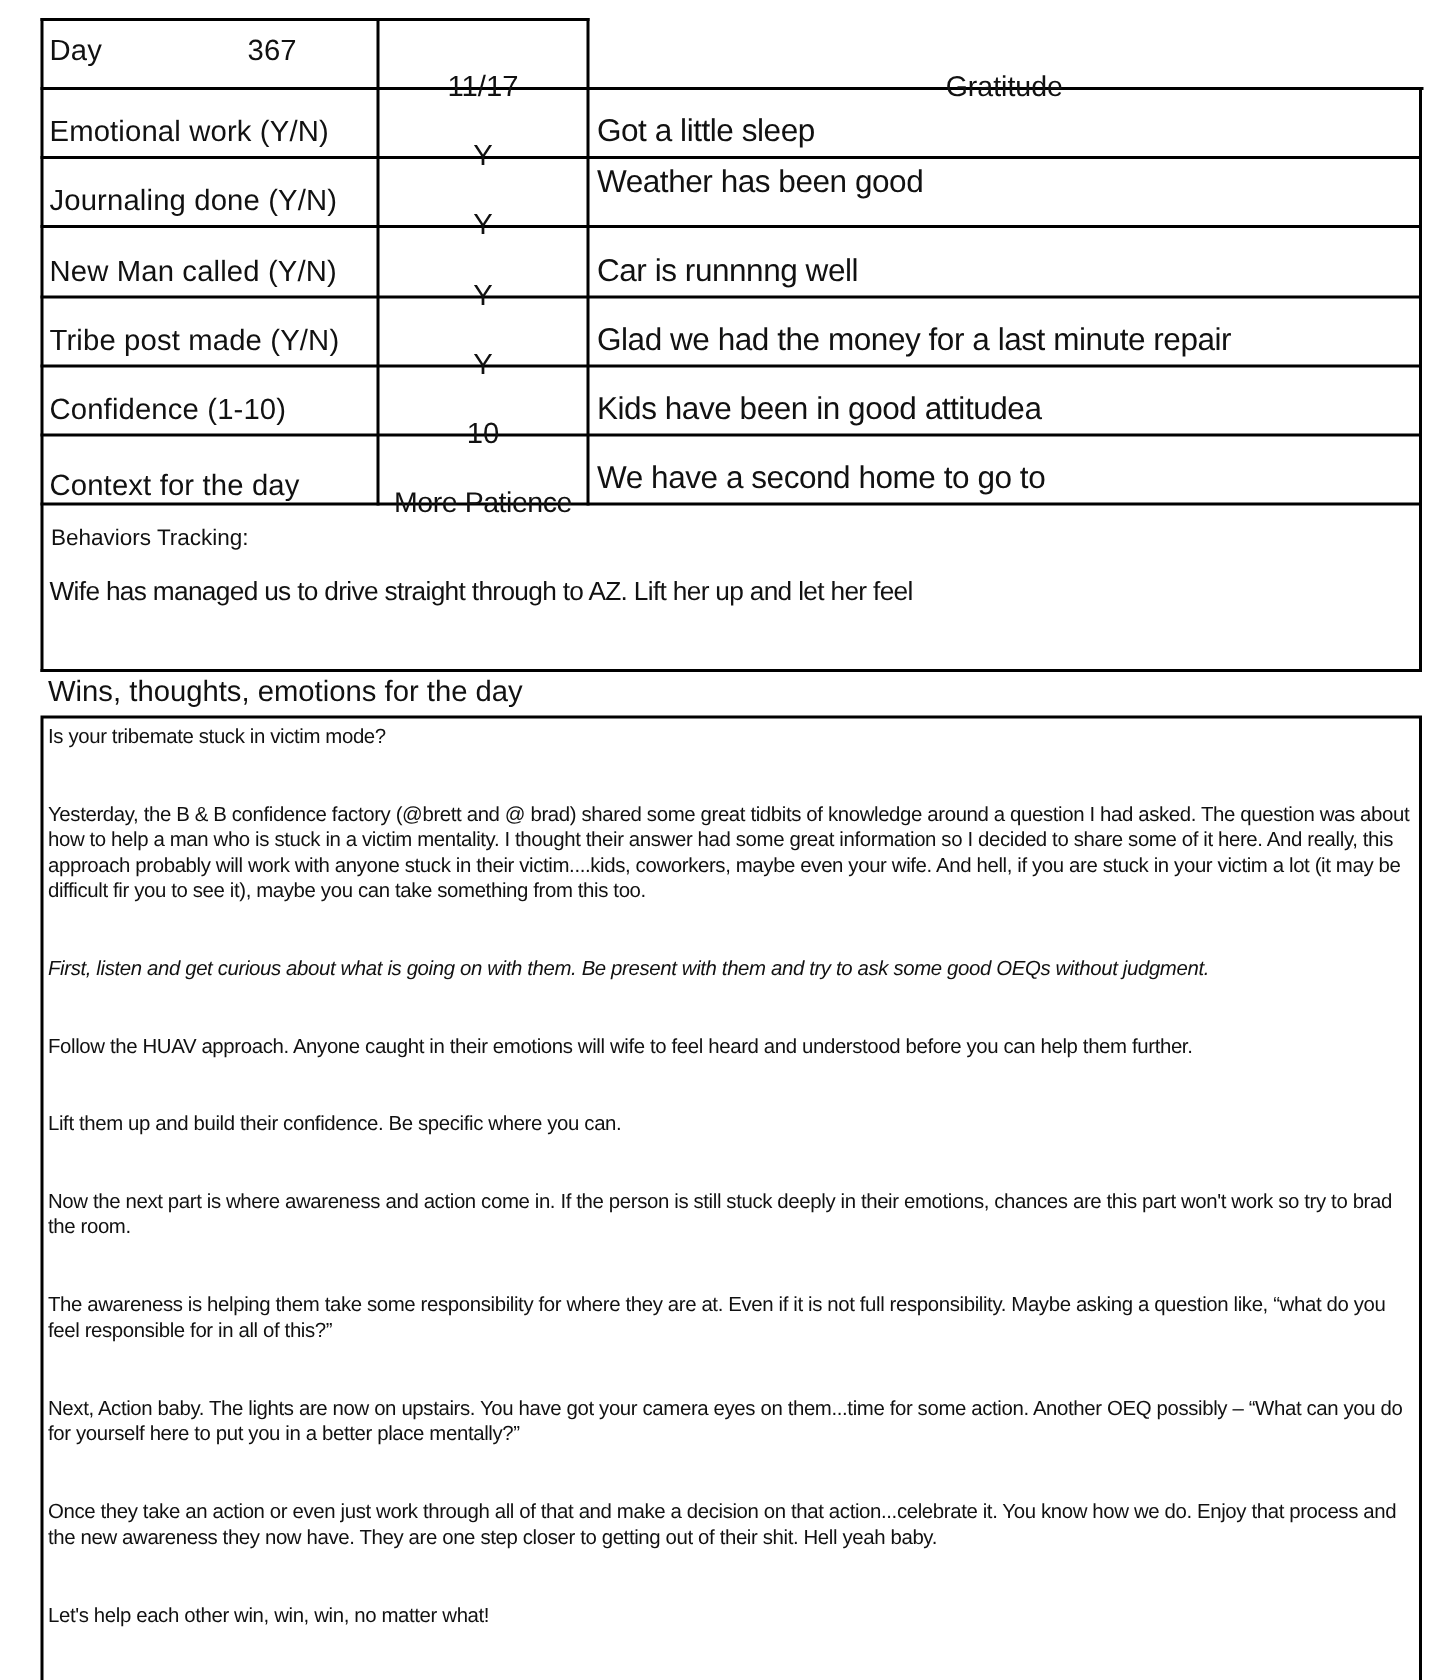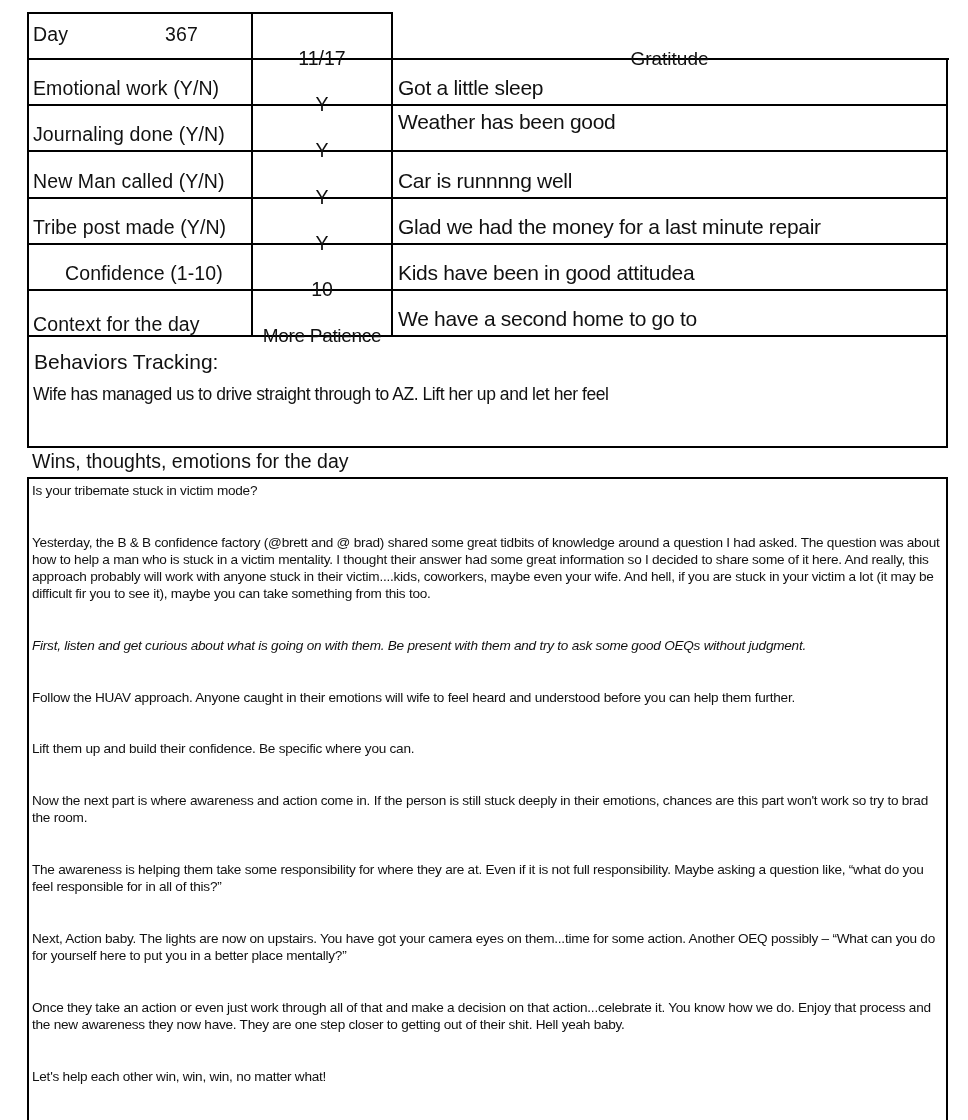--- a/index.html
+++ b/index.html
@@ -64,33 +64,33 @@
         <div class="cell cal lbl" style="left: 29px; top: 152px; width: 222px; height: 45px;">New Man called (Y/N)</div>
         <div class="cell cal val" style="left: 253px; top: 152px; width: 138px; height: 45px;">Y</div>
         <div class="cell rob grat" style="left: 393px; top: 152px; width: 553px; height: 45px;">Car is runnnng well</div>
       </div>
       <div>
         <div class="cell cal lbl" style="left: 29px; top: 199px; width: 222px; height: 44px;">Tribe post made (Y/N)</div>
         <div class="cell cal val" style="left: 253px; top: 199px; width: 138px; height: 44px;">Y</div>
         <div class="cell rob grat" style="left: 393px; top: 199px; width: 553px; height: 44px;">Glad we had the money for a last minute repair</div>
       </div>
       <div>
-        <div class="cell cal lbl" style="left: 29px; top: 245px; width: 254px; height: 44px; margin-left: 32px;">Confidence (1-10)</div>
+        <div class="cell cal lbl" style="left: 29px; top: 245px; width: 254px; height: 44px;">Confidence (1-10)</div>
         <div class="cell cal val" style="left: 253px; top: 245px; width: 138px; height: 44px;">10</div>
         <div class="cell rob grat" style="left: 393px; top: 245px; width: 553px; height: 44px;">Kids have been in good attitudea</div>
       </div>
       <div>
         <div class="cell cal lbl" style="left: 29px; top: 280px; width: 222px; height: 60px;">Context for the day</div>
         <div class="cell cal val" style="left: 253px; top: 291px; width: 138px; height: 44px; font-size: 19px; letter-spacing: -0.3px;">More Patience</div>
         <div class="cell rob grat" style="left: 393px; top: 291px; width: 553px; height: 44px;">We have a second home to go to</div>
       </div>
     </div>
 </div>
 
-<div class="abs cal" style="left:34px; top:350px; font-size:21px;">Behaviors Tracking:</div>
+<div class="abs cal" style="left:34px; top:350px; font-size:15px;">Behaviors Tracking:</div>
 <div class="abs rob" style="left:33px; top:384px; font-size:17.5px; letter-spacing:-0.45px; white-space:nowrap;">Wife has managed us to drive straight through to AZ.  Lift her up and let her feel</div>
 
 <div class="abs cal" style="left:32px; top:450px; font-size:19.5px; white-space:nowrap;">Wins, thoughts, emotions for the day</div>
 <div class="abs b" style="left:27px; top:477px; width:921px; height:660px;"></div>
 <div id="wins-paras" class="rob">
     <div class="para" style="top: 482px;">Is your tribemate stuck in victim mode?</div>
     <div class="para" style="top: 534px;">Yesterday, the B &amp; B confidence factory (@brett and @ brad) shared some great tidbits of knowledge around a question I had asked.  The question was about how to help a man who is stuck in a victim mentality.  I thought their answer had some great information so I decided to share some of it here.  And really, this approach probably will work with anyone stuck in their victim....kids, coworkers, maybe even your wife.  And hell, if you are stuck in your victim a lot (it may be difficult fir you to see it), maybe you can take something from this too.</div>
     <div class="para" style="top: 637px; font-style: italic;">First, listen and get curious about what is going on with them.  Be present with them and try to ask some good OEQs without judgment.</div>
     <div class="para" style="top: 689px;">Follow the HUAV approach.  Anyone caught in their emotions will wife to feel heard and understood before you can help them further.</div>
     <div class="para" style="top: 740px;">Lift them up and build their confidence.  Be specific where you can.</div>

